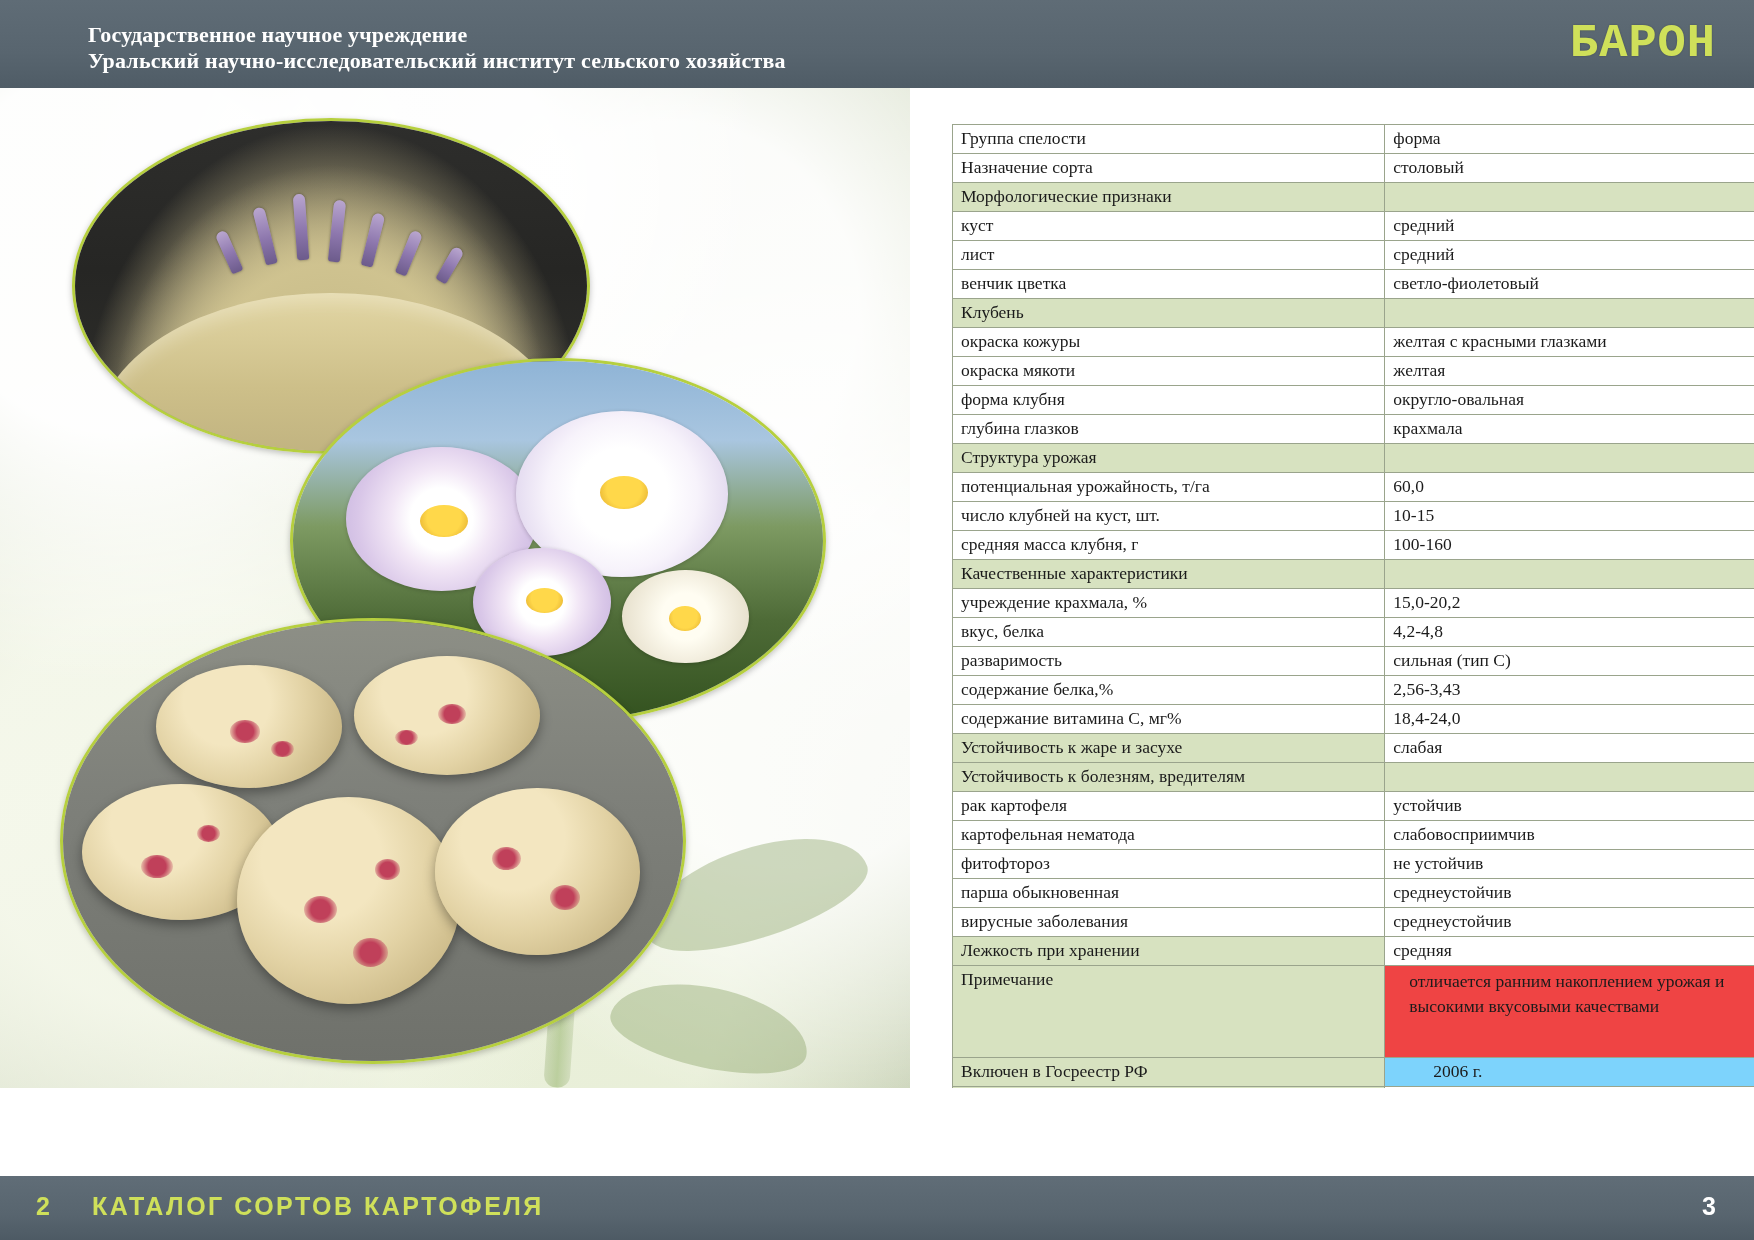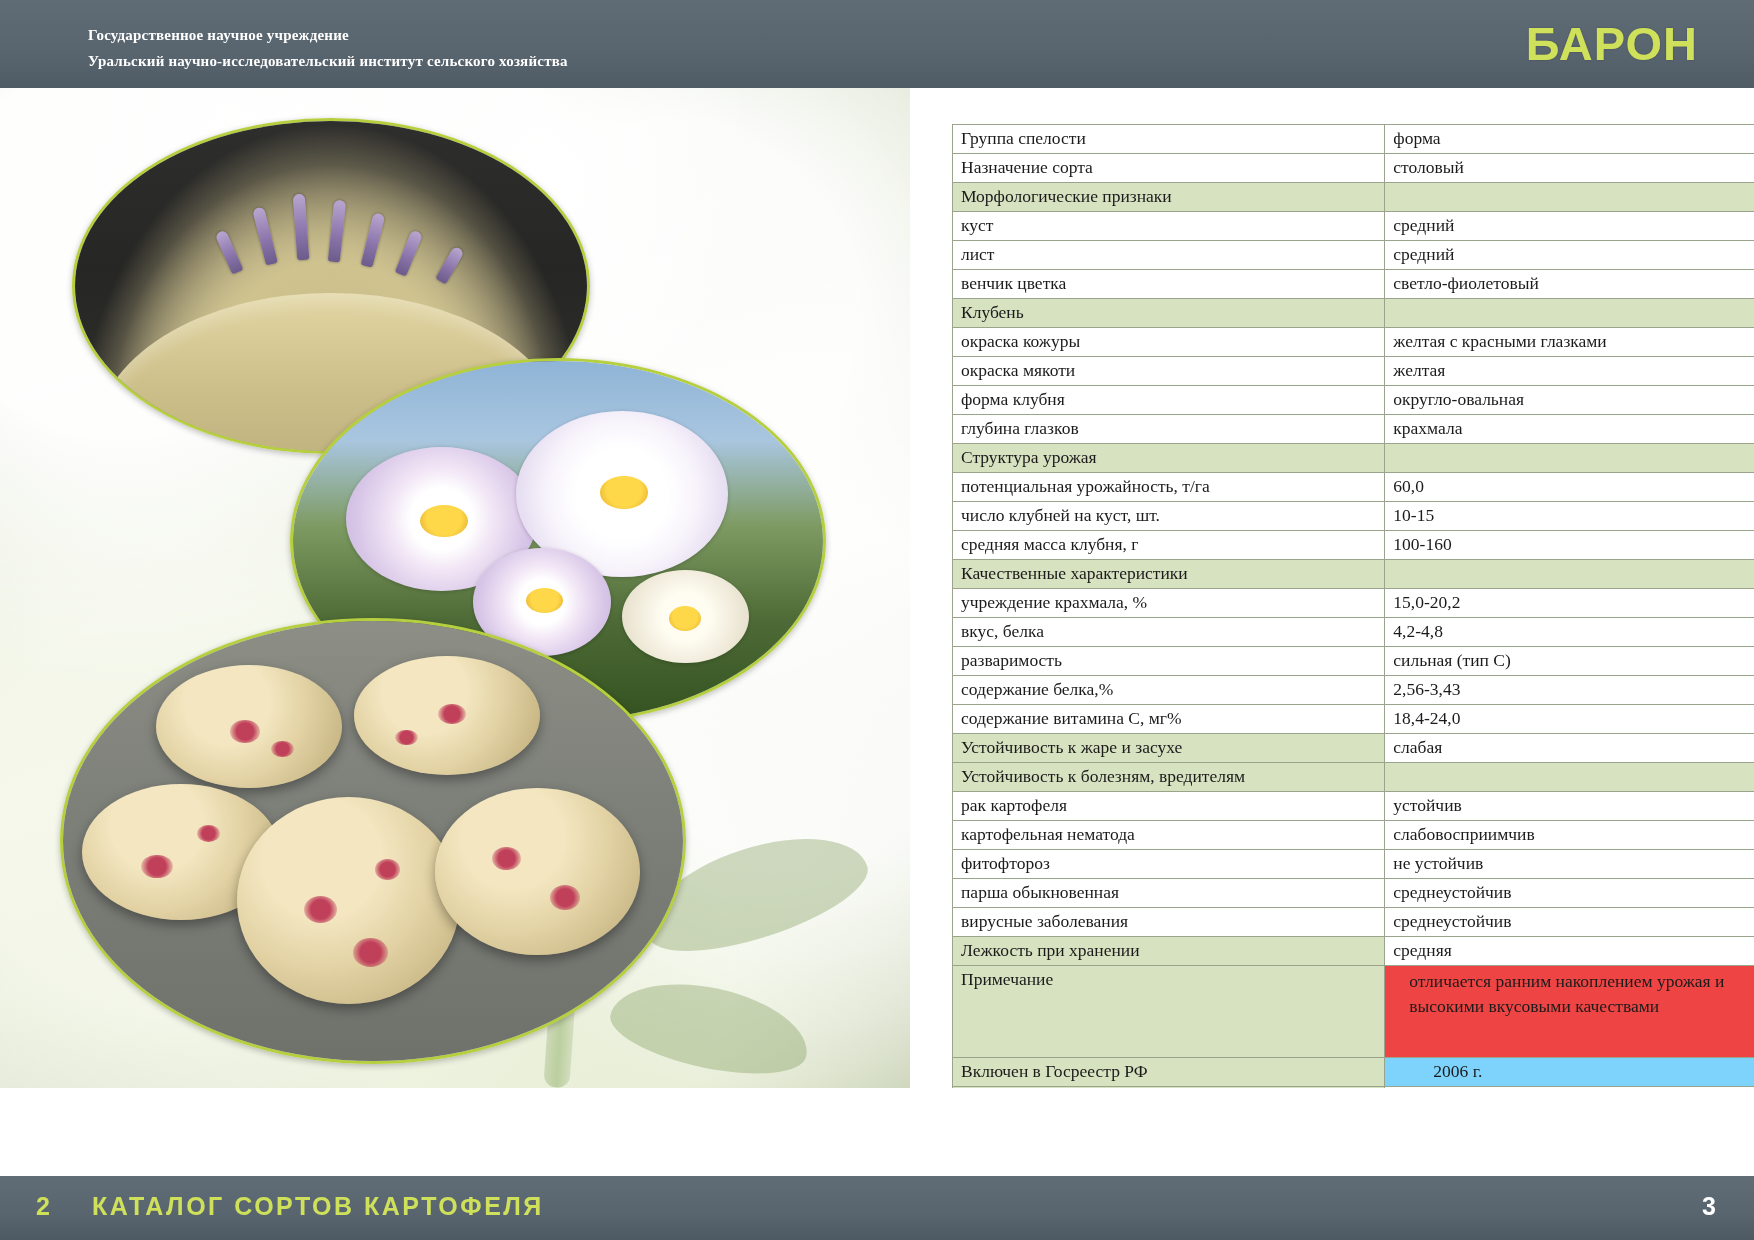--- a/index.html
+++ b/index.html
@@ -33,32 +33,32 @@
     background: #5a6771;
     background: linear-gradient(180deg, #5f6c76 0%, #58656f 60%, #4f5c66 100%);
   }
   .header .org {
     position: absolute;
     left: 88px;
     top: 22px;
     color: #ffffff;
     font-family: "Liberation Serif", serif;
     font-weight: bold;
-    font-size: 15px;
+    font-size: 22px;
     line-height: 26px;
     letter-spacing: 0.2px;
     white-space: nowrap;
   }
   .header .org .line2 { display: block; }
   .header .variety {
     position: absolute;
-    right: 56px;
+    right: 38px;
     top: 12px;
     color: #cfe05a;
-    font-family: Liberation Sans, sans-serif;
+    font-family: Liberation Mono, monospace;
     font-weight: bold;
     font-size: 47px;
     letter-spacing: 1px;
     line-height: 64px;
     text-shadow: 0 0 2px rgba(0,0,0,0.25);
   }
 
   
   .left-pane {
     position: absolute;

